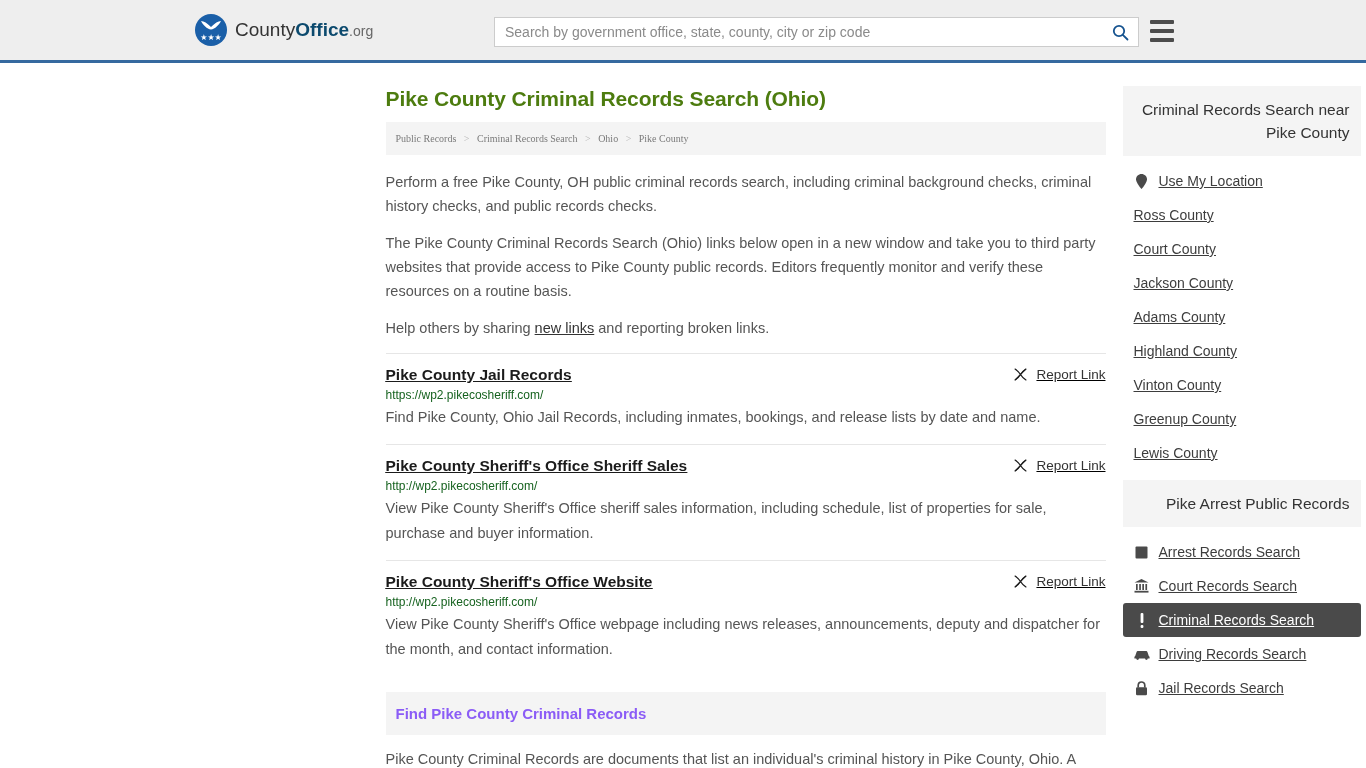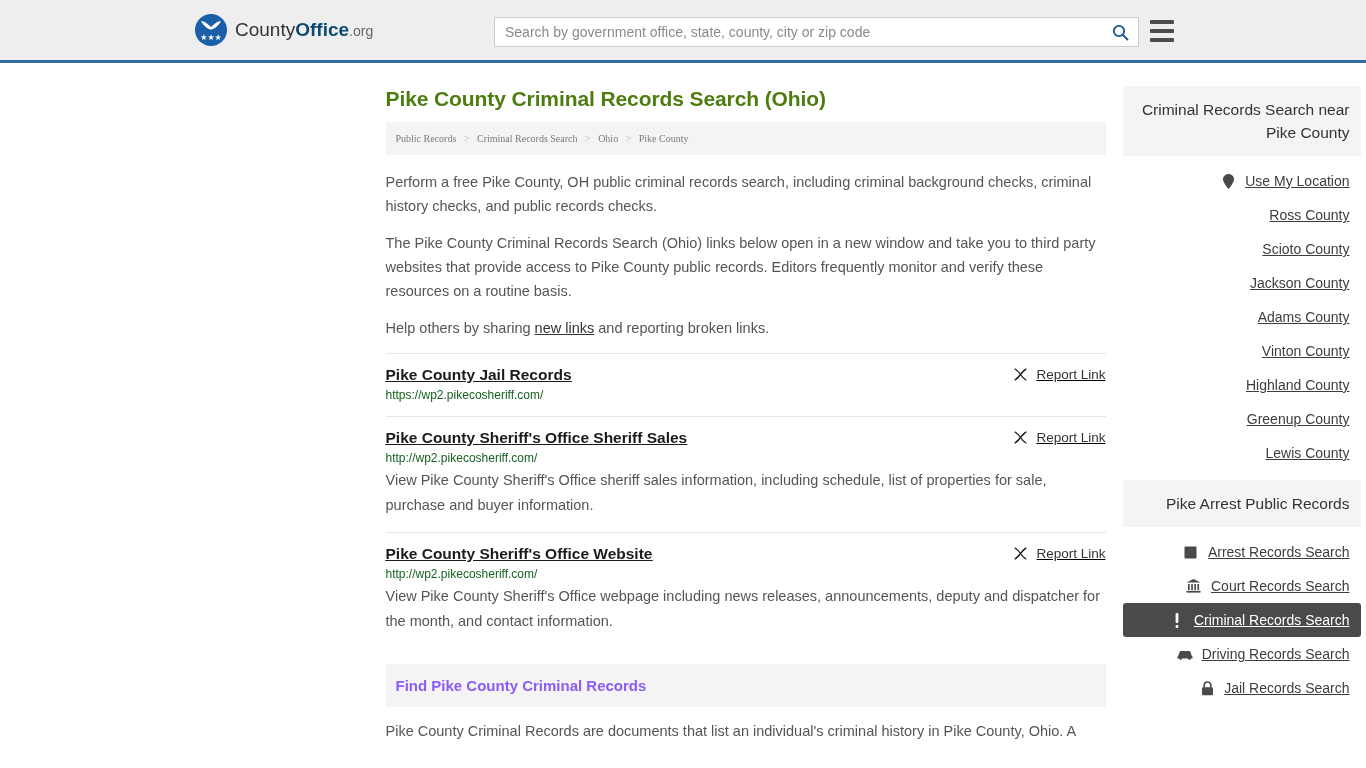--- a/index.html
+++ b/index.html
@@ -216,21 +216,20 @@
     line-height: 23px;
     text-align: right;
   }
   .side-list { padding: 8px 0 0 0; margin: 0; list-style: none; }
   .side-item {
     display: flex;
     align-items: center;
     gap: 9px;
     padding: 9px 11px;
     font-size: 14px;
-    justify-content: flex-end;
   }
   .side-item a {
     color: #3d3d3d;
     text-decoration: underline;
     font-size: 14px;
   }
   .side-item.active {
     background: #4a4a4a;
     border-radius: 3px;
   }
@@ -303,20 +302,21 @@
           <a class="entry-title" href="#">Pike County Jail Records</a>
           <span class="report-link">
             <svg width="15" height="15" viewBox="0 0 16 16">
               <path d="M2.2 2.2 C5 4.2, 6.6 5.6, 7.4 7.2 M13.8 2.2 C11 4.2, 9.4 5.6, 8.6 7.2 M2.2 13.8 C5 11.8, 6.6 10.4, 7.4 8.8 M13.8 13.8 C11 11.8, 9.4 10.4, 8.6 8.8" fill="none" stroke="#1b1b1b" stroke-width="1.3" stroke-linecap="round"></path>
               <line x1="2.6" y1="13.4" x2="13.4" y2="2.6" stroke="#1b1b1b" stroke-width="1.3" stroke-linecap="round"></line>
             </svg>
             <span>Report Link</span>
           </span>
         </div>
         <a class="entry-url" href="#">https://wp2.pikecosheriff.com/</a>
+        <p class="entry-desc">Find Pike County, Ohio Jail Records, including inmates, bookings, and release lists by date and name.</p>
       </div>
 
       <div class="entry">
         <div class="entry-head">
           <a class="entry-title" href="#">Pike County Sheriff's Office Sheriff Sales</a>
           <span class="report-link">
             <svg width="15" height="15" viewBox="0 0 16 16">
               <path d="M2.2 2.2 C5 4.2, 6.6 5.6, 7.4 7.2 M13.8 2.2 C11 4.2, 9.4 5.6, 8.6 7.2 M2.2 13.8 C5 11.8, 6.6 10.4, 7.4 8.8 M13.8 13.8 C11 11.8, 9.4 10.4, 8.6 8.8" fill="none" stroke="#1b1b1b" stroke-width="1.3" stroke-linecap="round"></path>
               <line x1="2.6" y1="13.4" x2="13.4" y2="2.6" stroke="#1b1b1b" stroke-width="1.3" stroke-linecap="round"></line>
             </svg>
@@ -359,33 +359,33 @@
                 <path d="M5.5 0 C2.5 0, 0 2.3, 0 5.2 C0 8.9, 5.5 15, 5.5 15 C5.5 15, 11 8.9, 11 5.2 C11 2.3, 8.5 0, 5.5 0 Z" fill="#4a4a4a"></path>
               </svg>
             </span>
             <a href="#">Use My Location</a>
           </li>
 
           <li class="side-item">
             <a href="#">Ross County</a>
           </li>
           <li class="side-item">
-            <a href="#">Scioto County</a>
+            <a href="#">Court County</a>
           </li>
           <li class="side-item">
             <a href="#">Jackson County</a>
           </li>
           <li class="side-item">
             <a href="#">Adams County</a>
           </li>
           <li class="side-item">
+            <a href="#">Highland County</a>
+          </li>
+          <li class="side-item">
             <a href="#">Vinton County</a>
-          </li>
-          <li class="side-item">
-            <a href="#">Highland County</a>
           </li>
           <li class="side-item">
             <a href="#">Greenup County</a>
           </li>
           <li class="side-item">
             <a href="#">Lewis County</a>
           </li>
         </ul>
       </div>
 

